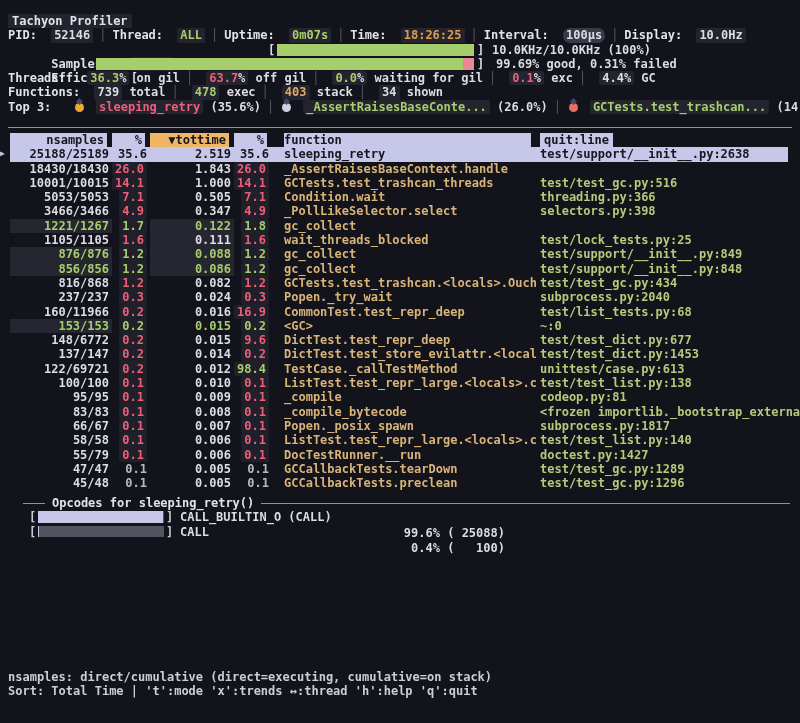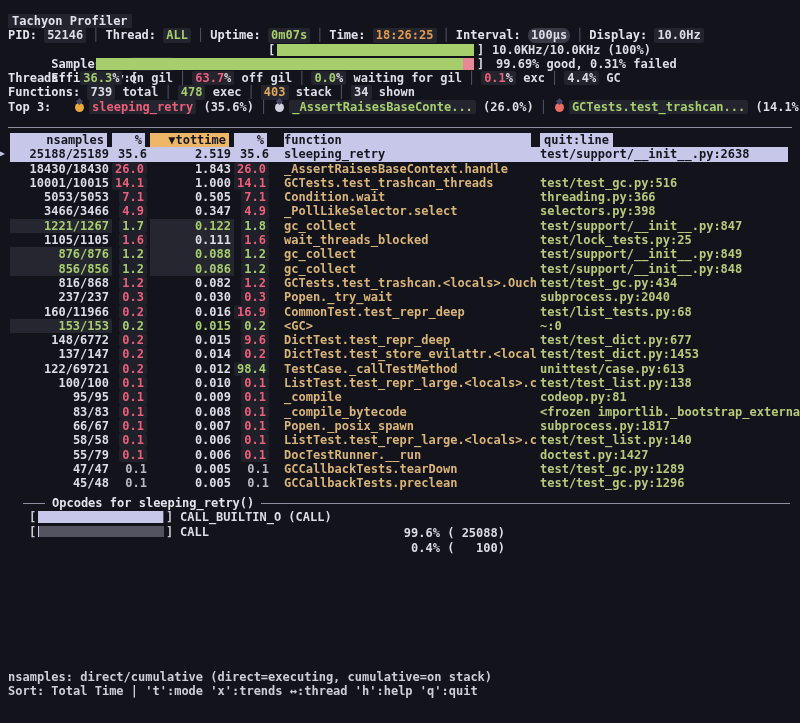--- a/index.html
+++ b/index.html
@@ -25,21 +25,21 @@
   }
   *{margin:0;padding:0;box-sizing:border-box;}
   html,body{background:var(--bg);}
   #screen{
     position:relative;width:800px;height:723px;background:var(--bg);
     font-family:"DejaVu Sans Mono","Liberation Mono",monospace;
     font-size:12px;font-weight:bold;color:var(--white);overflow:hidden;
   }
   .line{position:relative;height:14.3px;line-height:14.3px;white-space:pre;padding-left:8px;}
   .hdr{position:absolute;top:14px;left:0;right:0;}
-  .chip{display:inline-block;background:var(--chip);border-radius:2px;padding:0 3px;}
+  .chip{display:inline-block;background:var(--chip);border-radius:2px;padding:0 3px;margin-left:7px;}
   .chip.light{background:var(--chip-light);border-radius:7px;}
   .v-green{color:var(--green);} .v-red{color:var(--red);} .v-orange{color:var(--orange);}
   .v-amber{color:var(--amber);} .v-white{color:var(--white);} .v-dim{color:var(--dim);}
   .lbl{color:var(--label);}
   .sep{color:var(--sep);padding:0 6px;}
   .title-chip{display:inline-block;background:var(--chip);padding:0 4px;color:var(--label);}
   .bar{display:inline-block;height:12px;vertical-align:-2px;}
   .bar-green{background:var(--green);}
   .abs{position:absolute;top:0;}
   
@@ -101,26 +101,26 @@
 
   <div class="rule" style="top:127px"></div>
 
   <div id="table">
       <div class="trow head"><div class="c-m"></div><div class="c-ns">nsamples</div><div class="c-p1">%</div><div class="c-tt">▼tottime</div><div class="c-p2">%</div><div></div><div class="c-fn">function</div><div></div><div class="c-fl"><span class="flchip">quit:line</span></div></div>
       <div class="trow sel"><div class="marker">▶</div><div class="c-ns">25188/25189</div><div class="c-p1">35.6</div><div class="c-tt">2.519</div><div class="c-p2">35.6</div><div></div><div class="c-fn">sleeping_retry</div><div></div><div class="c-fl">test/support/__init__.py:2638</div></div>
       <div class="trow"><div class="marker"></div><div class="c-ns">18430/18430</div><div class="c-p1"><span class="pchip v-red">26.0</span></div><div class="c-tt">1.843</div><div class="c-p2"><span class="pchip v-red">26.0</span></div><div></div><div class="c-fn">_AssertRaisesBaseContext.handle</div><div></div></div>
       <div class="trow"><div class="marker"></div><div class="c-ns">10001/10015</div><div class="c-p1"><span class="pchip v-red">14.1</span></div><div class="c-tt">1.000</div><div class="c-p2"><span class="pchip v-red">14.1</span></div><div></div><div class="c-fn">GCTests.test_trashcan_threads</div><div></div><div class="c-fl">test/test_gc.py:516</div></div>
       <div class="trow"><div class="marker"></div><div class="c-ns">5053/5053</div><div class="c-p1"><span class="pchip v-red">7.1</span></div><div class="c-tt">0.505</div><div class="c-p2"><span class="pchip v-red">7.1</span></div><div></div><div class="c-fn">Condition.wait</div><div></div><div class="c-fl">threading.py:366</div></div>
       <div class="trow"><div class="marker"></div><div class="c-ns">3466/3466</div><div class="c-p1"><span class="pchip v-red">4.9</span></div><div class="c-tt">0.347</div><div class="c-p2"><span class="pchip v-red">4.9</span></div><div></div><div class="c-fn">_PollLikeSelector.select</div><div></div><div class="c-fl">selectors.py:398</div></div>
-      <div class="trow grn"><div class="marker"></div><div class="c-ns hlbg">1221/1267</div><div class="c-p1"><span class="pchip v-green">1.7</span></div><div class="c-tt hlbg">0.122</div><div class="c-p2"><span class="pchip v-green">1.8</span></div><div></div><div class="c-fn">gc_collect</div><div></div><div class="c-fl">test/support/__init__.py:847</div></div>
+      <div class="trow grn"><div class="marker"></div><div class="c-ns hlbg">1221/1267</div><div class="c-p1"><span class="pchip v-green">1.7</span></div><div class="c-tt hlbg">0.122</div><div class="c-p2"><span class="pchip v-green">1.8</span></div><div></div><div class="c-fn">gc_collect</div><div></div></div>
       <div class="trow"><div class="marker"></div><div class="c-ns">1105/1105</div><div class="c-p1"><span class="pchip v-red">1.6</span></div><div class="c-tt hlbg">0.111</div><div class="c-p2"><span class="pchip v-red">1.6</span></div><div></div><div class="c-fn">wait_threads_blocked</div><div></div><div class="c-fl">test/lock_tests.py:25</div></div>
       <div class="trow grn"><div class="marker"></div><div class="c-ns hlbg">876/876</div><div class="c-p1"><span class="pchip v-green">1.2</span></div><div class="c-tt hlbg">0.088</div><div class="c-p2"><span class="pchip v-green">1.2</span></div><div></div><div class="c-fn">gc_collect</div><div></div><div class="c-fl">test/support/__init__.py:849</div></div>
       <div class="trow grn"><div class="marker"></div><div class="c-ns hlbg">856/856</div><div class="c-p1"><span class="pchip v-green">1.2</span></div><div class="c-tt hlbg">0.086</div><div class="c-p2"><span class="pchip v-green">1.2</span></div><div></div><div class="c-fn">gc_collect</div><div></div><div class="c-fl">test/support/__init__.py:848</div></div>
       <div class="trow"><div class="marker"></div><div class="c-ns">816/868</div><div class="c-p1"><span class="pchip v-red">1.2</span></div><div class="c-tt">0.082</div><div class="c-p2"><span class="pchip v-red">1.2</span></div><div></div><div class="c-fn">GCTests.test_trashcan.&lt;locals&gt;.Ouch...</div><div></div><div class="c-fl">test/test_gc.py:434</div></div>
-      <div class="trow"><div class="marker"></div><div class="c-ns">237/237</div><div class="c-p1"><span class="pchip v-red">0.3</span></div><div class="c-tt">0.030</div><div class="c-p2"><span class="pchip v-red">0.3</span></div><div></div><div class="c-fn">Popen._try_wait</div><div></div><div class="c-fl">subprocess.py:2040</div></div>
+      <div class="trow"><div class="marker"></div><div class="c-ns">237/237</div><div class="c-p1"><span class="pchip v-red">0.3</span></div><div class="c-tt">0.024</div><div class="c-p2"><span class="pchip v-red">0.3</span></div><div></div><div class="c-fn">Popen._try_wait</div><div></div><div class="c-fl">subprocess.py:2040</div></div>
       <div class="trow"><div class="marker"></div><div class="c-ns">160/11966</div><div class="c-p1"><span class="pchip v-red">0.2</span></div><div class="c-tt">0.016</div><div class="c-p2"><span class="pchip v-red">16.9</span></div><div></div><div class="c-fn">CommonTest.test_repr_deep</div><div></div><div class="c-fl">test/list_tests.py:68</div></div>
       <div class="trow grn"><div class="marker"></div><div class="c-ns hlbg">153/153</div><div class="c-p1"><span class="pchip v-green">0.2</span></div><div class="c-tt">0.015</div><div class="c-p2"><span class="pchip v-green">0.2</span></div><div></div><div class="c-fn">&lt;GC&gt;</div><div></div><div class="c-fl">~:0</div></div>
       <div class="trow"><div class="marker"></div><div class="c-ns">148/6772</div><div class="c-p1"><span class="pchip v-red">0.2</span></div><div class="c-tt">0.015</div><div class="c-p2"><span class="pchip v-red">9.6</span></div><div></div><div class="c-fn">DictTest.test_repr_deep</div><div></div><div class="c-fl">test/test_dict.py:677</div></div>
       <div class="trow"><div class="marker"></div><div class="c-ns">137/147</div><div class="c-p1"><span class="pchip v-red">0.2</span></div><div class="c-tt">0.014</div><div class="c-p2"><span class="pchip v-red">0.2</span></div><div></div><div class="c-fn">DictTest.test_store_evilattr.&lt;local...</div><div></div><div class="c-fl">test/test_dict.py:1453</div></div>
       <div class="trow"><div class="marker"></div><div class="c-ns">122/69721</div><div class="c-p1"><span class="pchip v-red">0.2</span></div><div class="c-tt">0.012</div><div class="c-p2"><span class="pchip v-green">98.4</span></div><div></div><div class="c-fn">TestCase._callTestMethod</div><div></div><div class="c-fl">unittest/case.py:613</div></div>
       <div class="trow"><div class="marker"></div><div class="c-ns">100/100</div><div class="c-p1"><span class="pchip v-red">0.1</span></div><div class="c-tt">0.010</div><div class="c-p2"><span class="pchip v-red">0.1</span></div><div></div><div class="c-fn">ListTest.test_repr_large.&lt;locals&gt;.c...</div><div></div><div class="c-fl">test/test_list.py:138</div></div>
       <div class="trow"><div class="marker"></div><div class="c-ns">95/95</div><div class="c-p1"><span class="pchip v-red">0.1</span></div><div class="c-tt">0.009</div><div class="c-p2"><span class="pchip v-red">0.1</span></div><div></div><div class="c-fn">_compile</div><div></div><div class="c-fl">codeop.py:81</div></div>
       <div class="trow"><div class="marker"></div><div class="c-ns">83/83</div><div class="c-p1"><span class="pchip v-red">0.1</span></div><div class="c-tt">0.008</div><div class="c-p2"><span class="pchip v-red">0.1</span></div><div></div><div class="c-fn">_compile_bytecode</div><div></div><div class="c-fl">&lt;frozen importlib._bootstrap_externa</div></div>
       <div class="trow"><div class="marker"></div><div class="c-ns">66/67</div><div class="c-p1"><span class="pchip v-red">0.1</span></div><div class="c-tt">0.007</div><div class="c-p2"><span class="pchip v-red">0.1</span></div><div></div><div class="c-fn">Popen._posix_spawn</div><div></div><div class="c-fl">subprocess.py:1817</div></div>
       <div class="trow"><div class="marker"></div><div class="c-ns">58/58</div><div class="c-p1"><span class="pchip v-red">0.1</span></div><div class="c-tt">0.006</div><div class="c-p2"><span class="pchip v-red">0.1</span></div><div></div><div class="c-fn">ListTest.test_repr_large.&lt;locals&gt;.c...</div><div></div><div class="c-fl">test/test_list.py:140</div></div>

